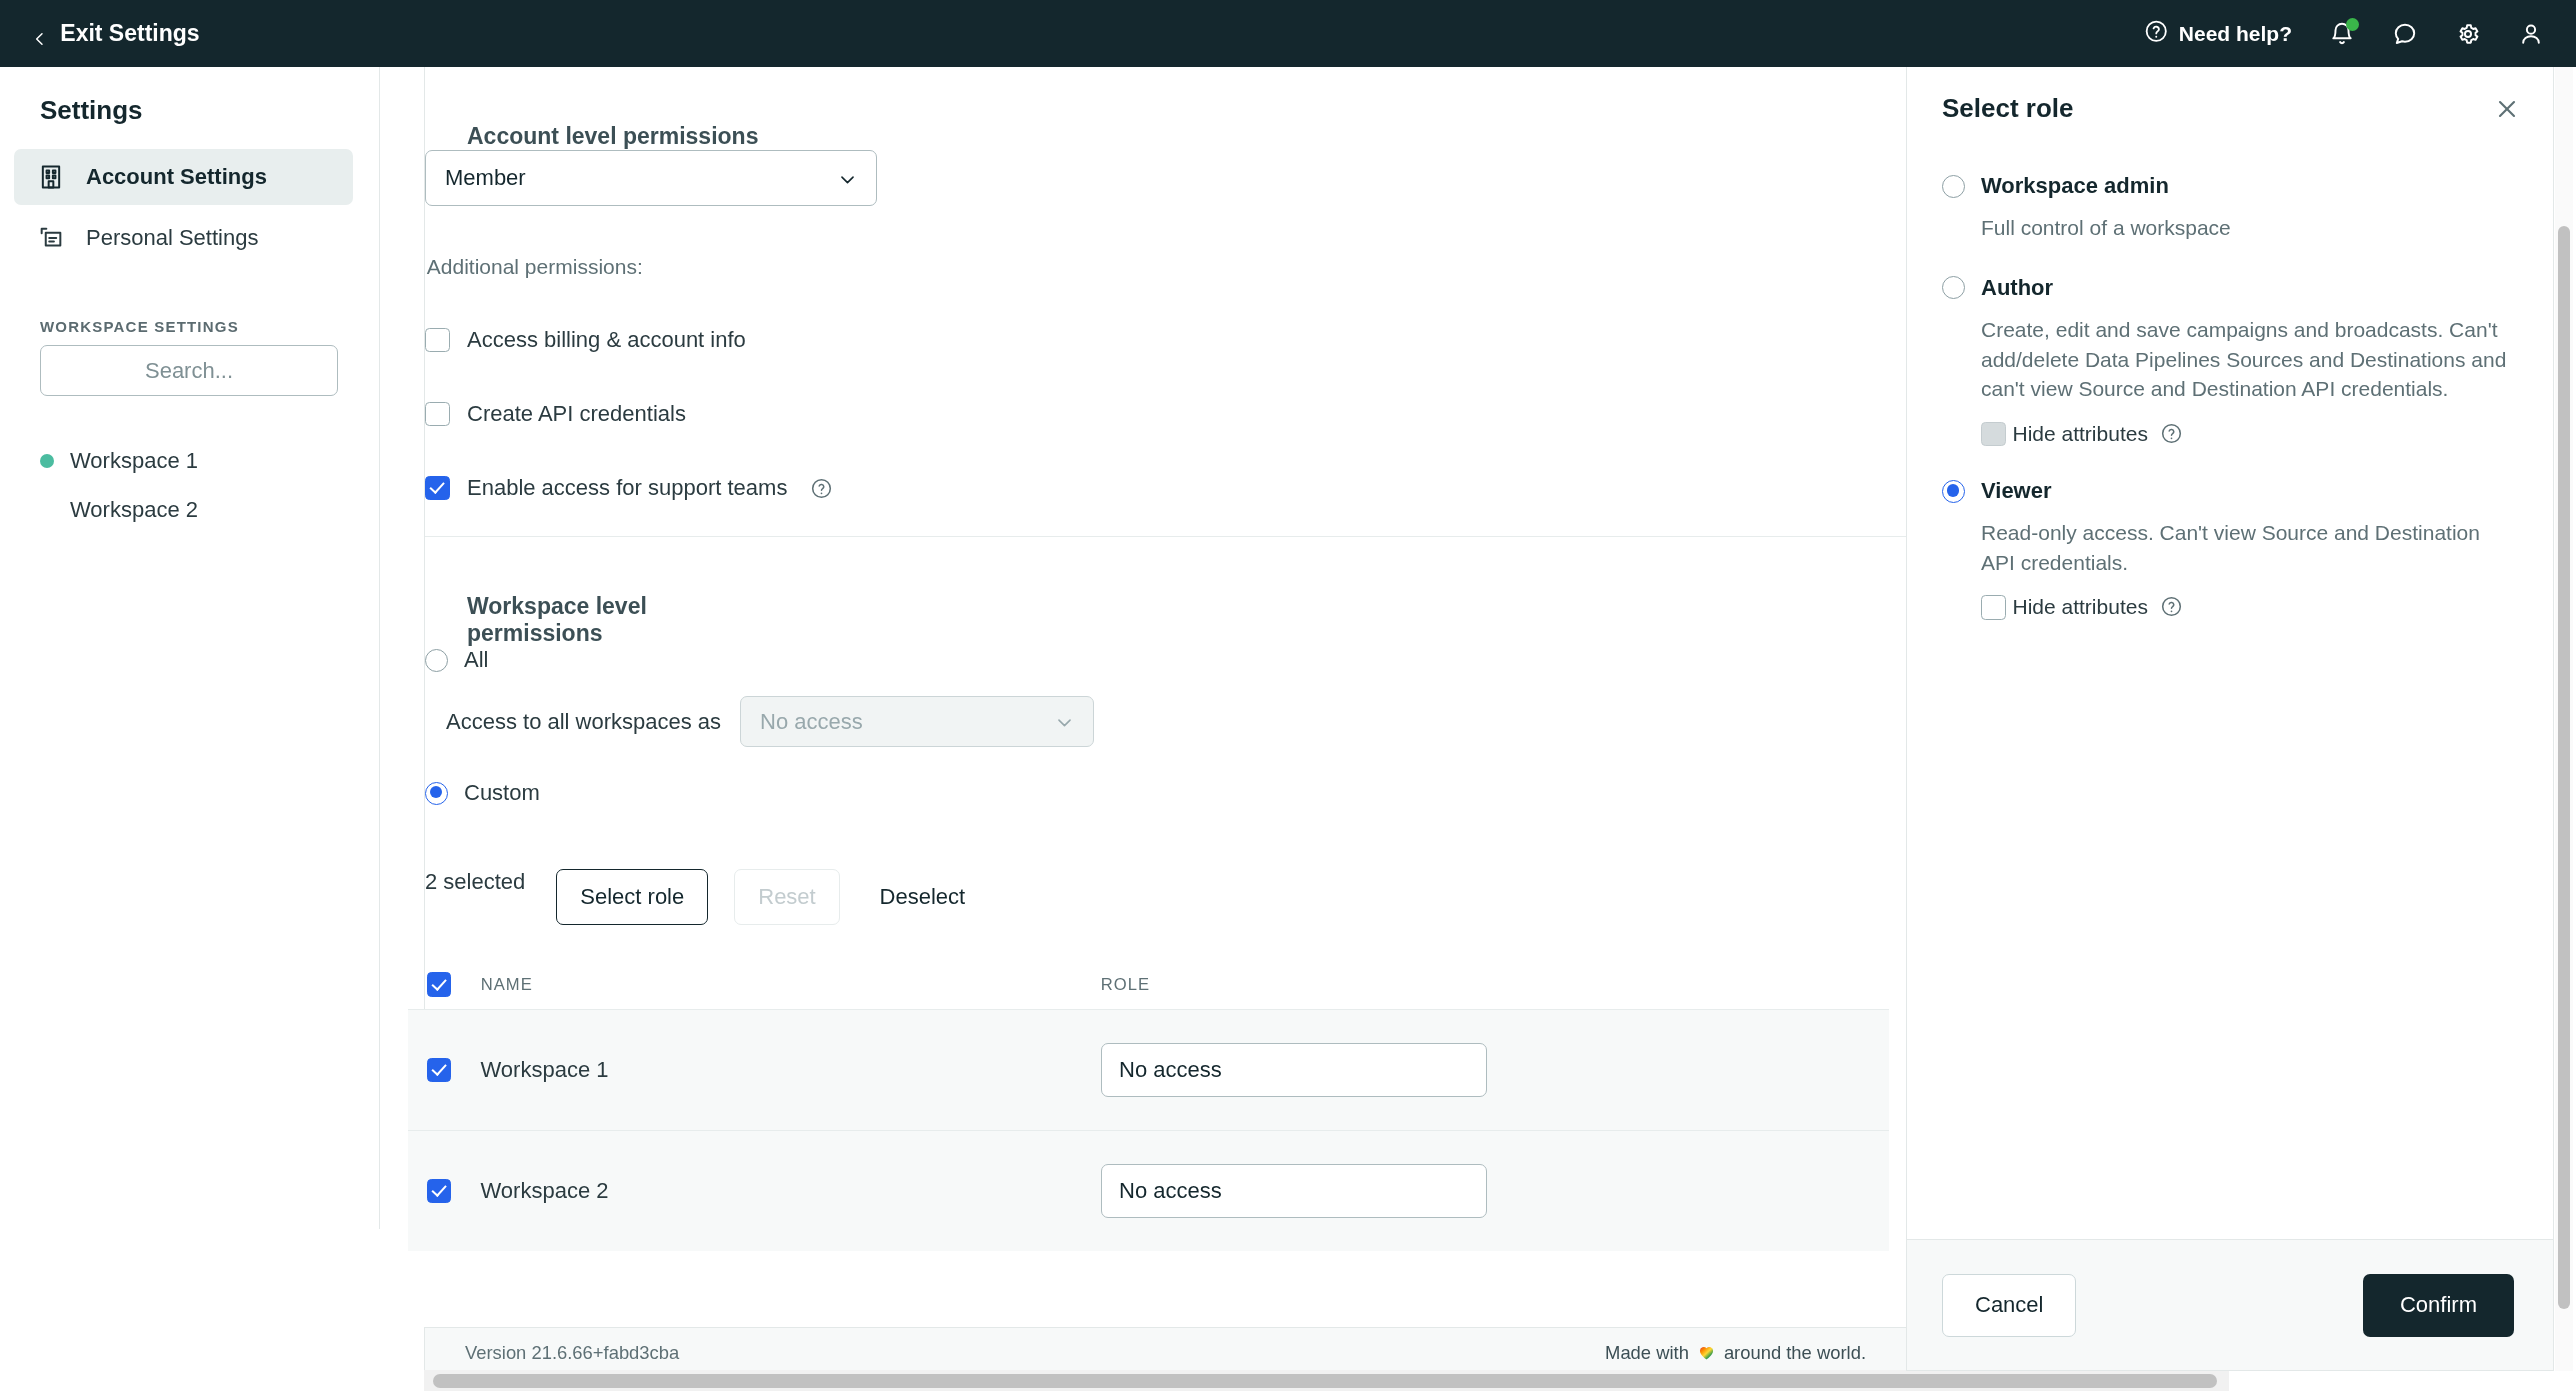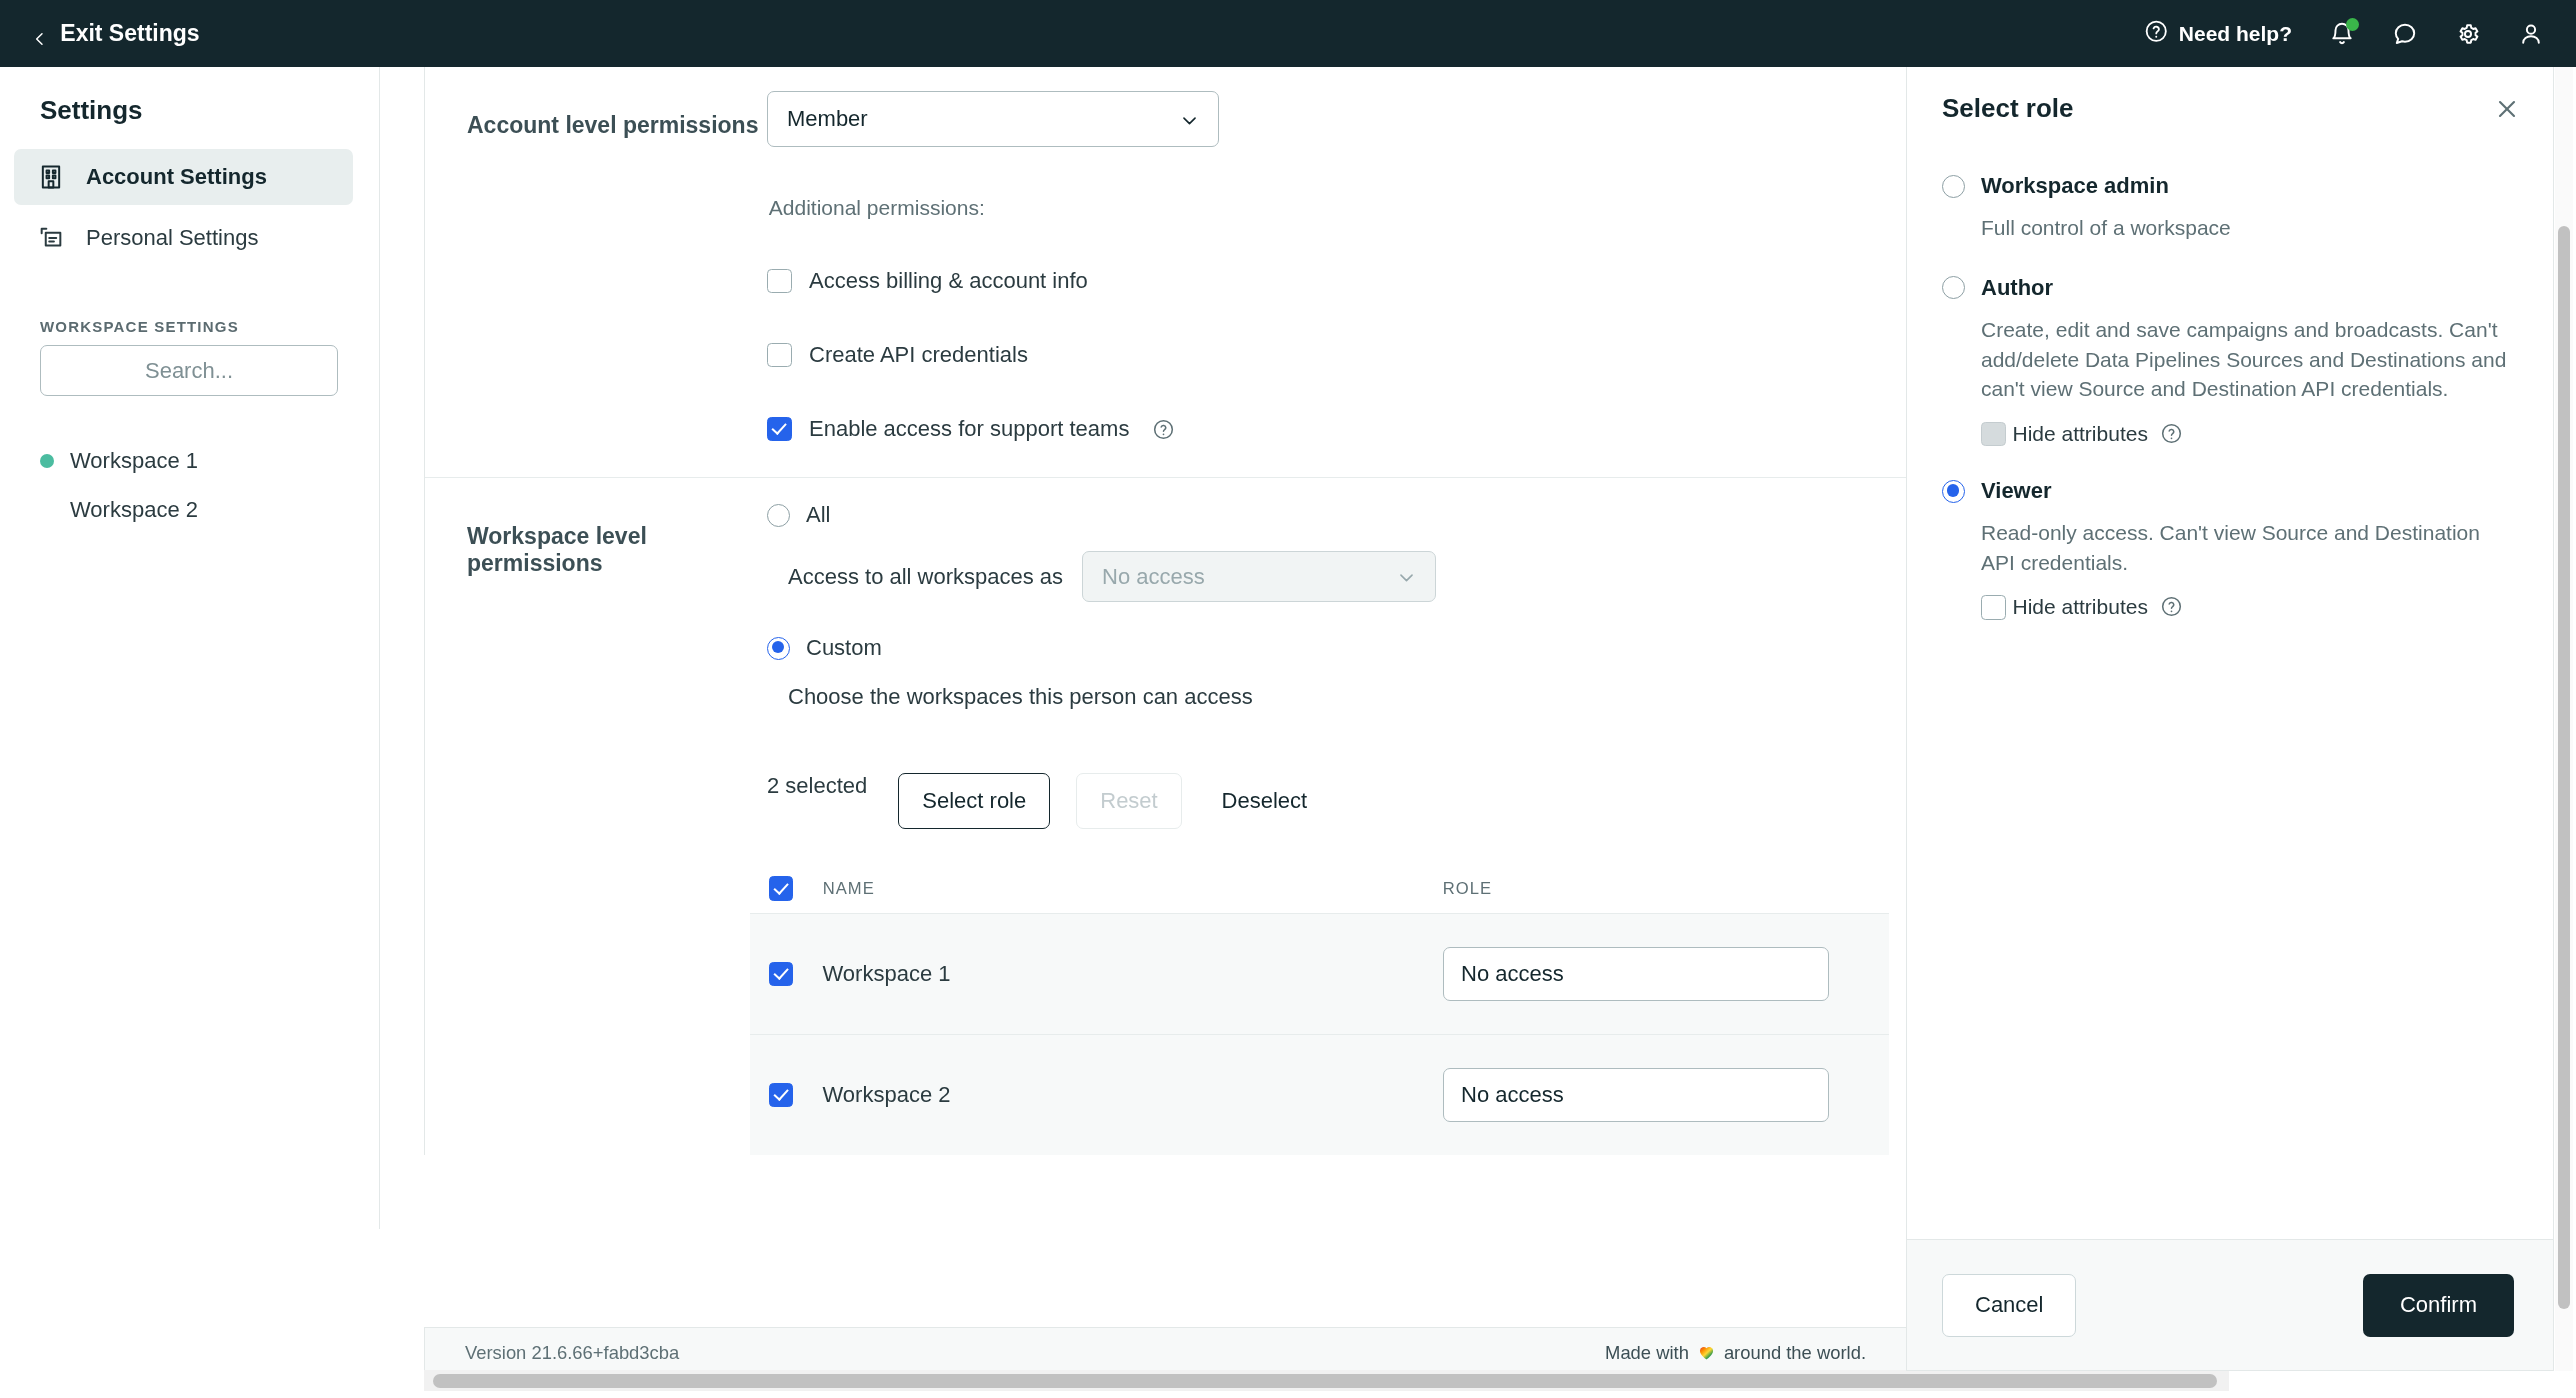--- a/index.html
+++ b/index.html
@@ -77,22 +77,23 @@
   
   .main {
     position: absolute; top: 67px; left: 381px; width: 1525px; height: 1332px;
     background: #ffffff; overflow: hidden;
   }
   .content-card {
     position: absolute; top: 0; left: 43px; width: 1483px;
     background: #ffffff; border-left: 0.9px solid #e3e8e8; border-right: 0.9px solid #e3e8e8;
   }
   .section {
-    display: flex; padding: 24px 0 35px 0;
+    display: flex; padding: 35px 0 35px 0;
     border-bottom: 0.9px solid #e7ecec;
+    flex-direction: column;
   }
   .section-title {
     width: 342px; flex: none; padding-left: 42px;
     font-size: 23px; font-weight: 700; color: #3c4f55; padding-top: 21px;
   }
   .section-body { flex: 1; padding-right: 17.5px; }
 
   .select-box {
     width: 452px; height: 56px; border: 0.9px solid #aebcbf; border-radius: 7px;
     display: flex; align-items: center; padding: 0 19px;
@@ -392,21 +393,20 @@
                   <polyline points="5 9 12 16 19 9"></polyline>
                 </svg>
             </span>
           </span>
         </div>
 
         <div class="radio-row" style="margin-top:33px;">
           <span class="radio on"></span>
           <span class="radio-label">Custom</span>
         </div>
-        <div class="sub-help">Choose the workspaces this person can access</div>
 
         <div class="tbl-toolbar">
           <span class="sel-count">2 selected</span>
           <button class="btn-outline">Select role</button>
           <button class="btn-disabled">Reset</button>
           <button class="btn-plain">Deselect</button>
         </div>
 
         <div class="tbl">
           <div class="tbl-head">

